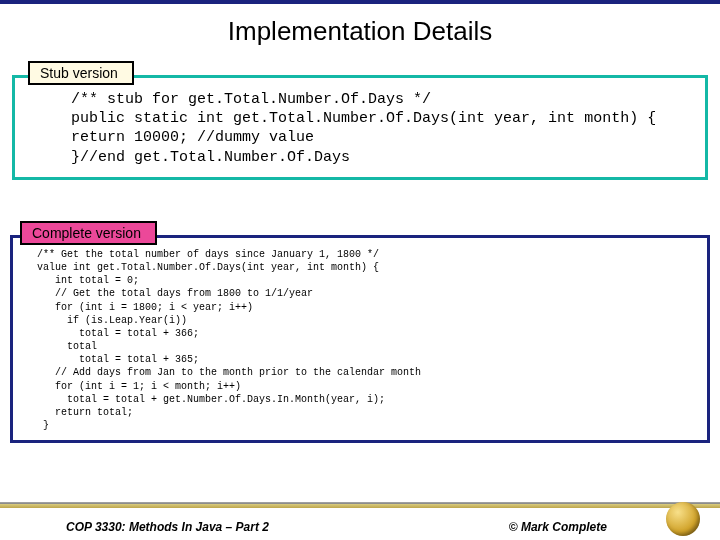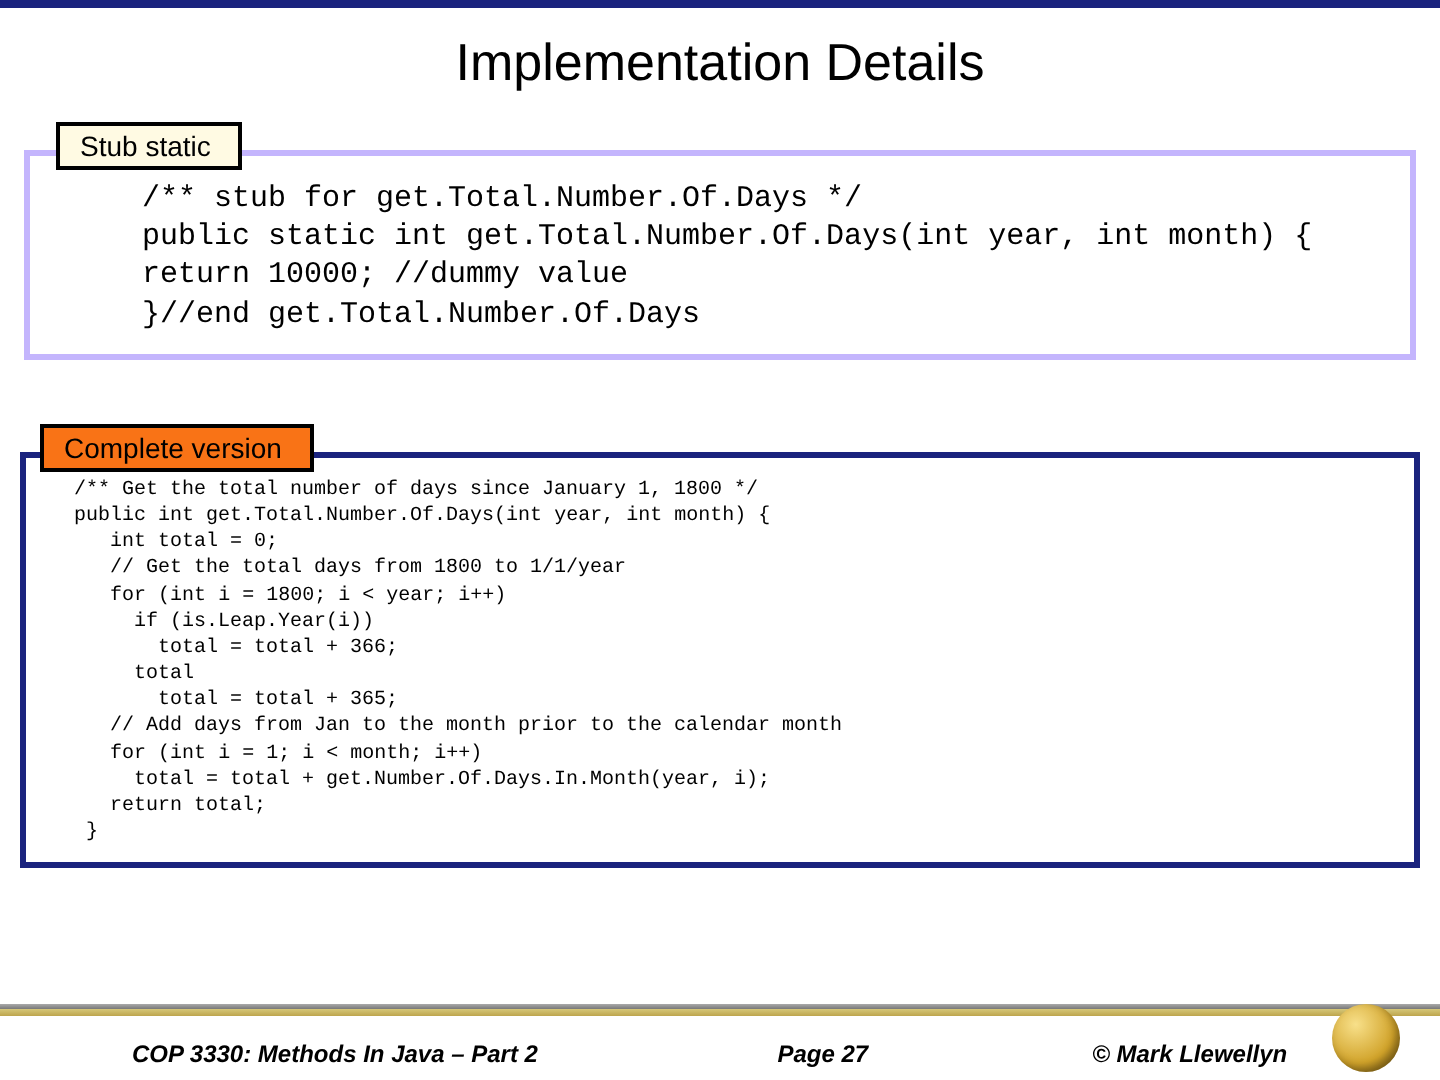--- a/index.html
+++ b/index.html
@@ -30,26 +30,27 @@
     padding: 2px 14px 2px 10px;
     font-size: 14px;
     margin-left: 28px;
     position: relative;
     z-index: 2;
   }
   .label-tab.stub {
     background: #fffae3;
   }
   .label-tab.complete {
-    background: #f97316;
+    background: #ec4899;
     margin-left: 20px;
+    margin-top: 19px;
   }
   .code-block {
-    border: 3px solid #c4b5fd;
-    margin: -10px 12px 14px 12px;
+    border: 3px solid #14b8a6;
+    margin: -10px 12px 4px 12px;
     padding: 12px 10px 10px 56px;
     font-family: "Courier New", monospace;
     font-size: 15px;
     line-height: 1.28;
     position: relative;
     z-index: 1;
     background: #fff;
     white-space: pre;
   }
   .code-block.stub {
@@ -101,46 +102,45 @@
 </style>
 </head>
 <body>
 
 
 
 <div class="top-bar"></div>
 
 <h1 class="title">Implementation Details</h1>
 
-<div class="label-tab stub">Stub static</div>
+<div class="label-tab stub">Stub version</div>
 <div class="code-block stub">/** stub for get.Total.Number.Of.Days */
 <span class="kw">public static int </span>get.Total.Number.Of.Days(<span class="kw">int</span> year, <span class="kw">int</span> month) {
 <span class="kw">return</span> 10000; //dummy value
 }//end get.Total.Number.Of.Days</div>
 
 <div class="spacer"></div>
 
 <div class="label-tab complete">Complete version</div>
 <div class="code-block complete">/** Get the total number of days since January 1, 1800 */
-<span class="kw">public int</span> get.Total.Number.Of.Days(<span class="kw">int</span> year, <span class="kw">int</span> month) {
+<span class="kw">value int</span> get.Total.Number.Of.Days(<span class="kw">int</span> year, <span class="kw">int</span> month) {
    <span class="kw">int</span> total = 0;
    // Get the total days from 1800 to 1/1/year
    <span class="kw">for</span> (<span class="kw">int</span> i = 1800; i &lt; year; i++)
      <span class="kw">if</span> (is.Leap.Year(i))
        total = total + 366;
      <span class="kw">total</span>
        total = total + 365;
    // Add days from Jan to the month prior to the calendar month
    <span class="kw">for</span> (<span class="kw">int</span> i = 1; i &lt; month; i++)
      total = total + get.Number.Of.Days.In.Month(year, i);
    <span class="kw">return</span> total;
  }</div>
 
 <div class="footer-line"></div>
 <div class="footer">
   <span class="c1">COP 3330:  Methods In Java – Part 2</span>
-  <span class="c2">Page 27</span>
-  <span class="c3">© Mark Llewellyn</span>
+  <span class="c3">© Mark Complete</span>
 </div>
 <div class="logo"></div>
 
 
 
 
 </body></html>

